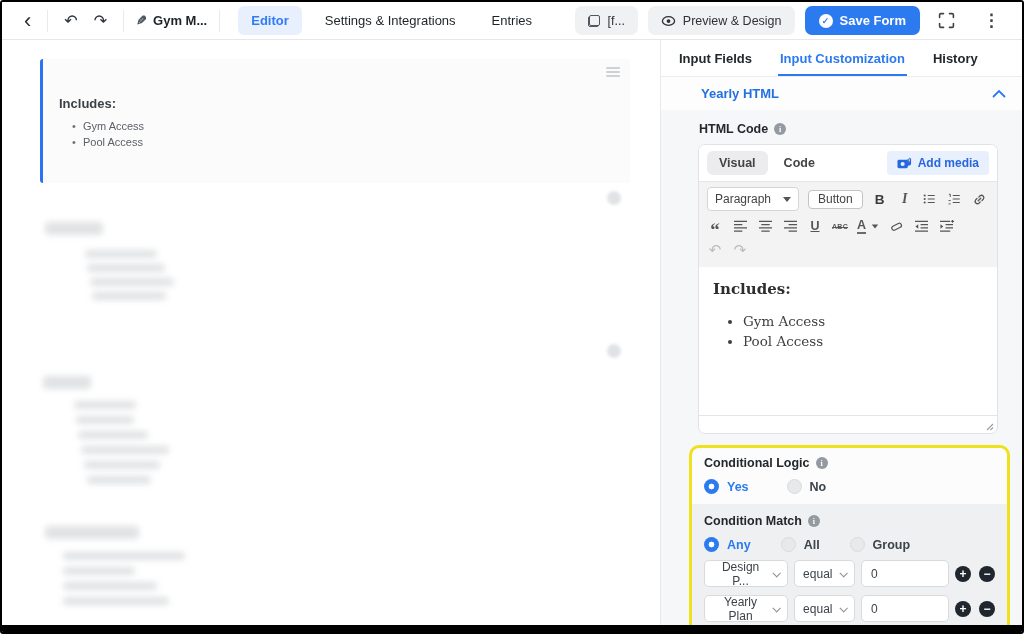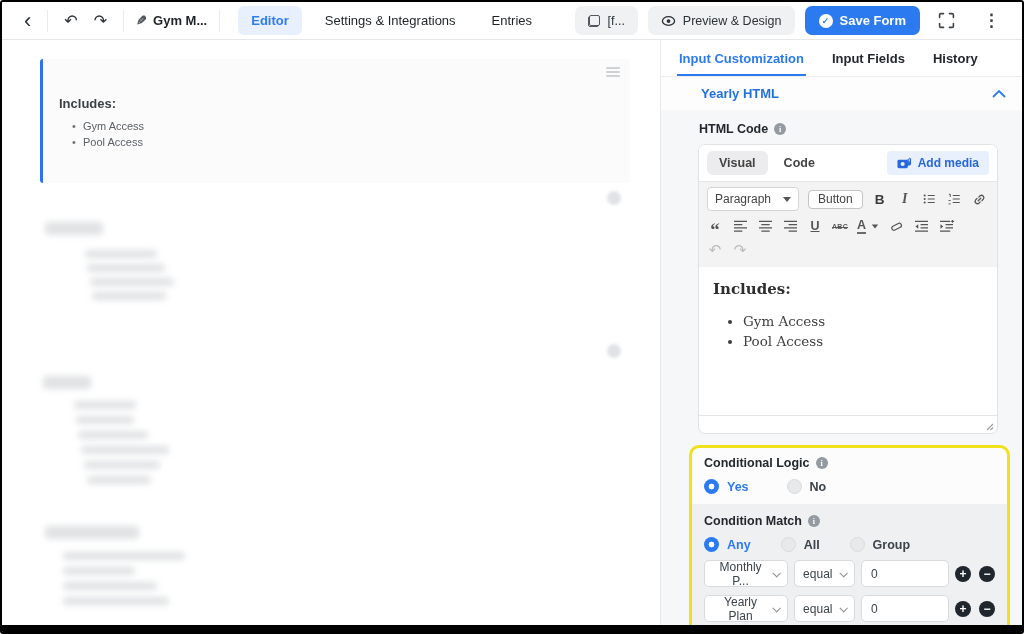--- a/index.html
+++ b/index.html
@@ -190,22 +190,22 @@
 
       <div class="blur-blob" style="left:43px; top:486px; width:94px; height:13px;"></div>
       <div class="blur-blob" style="left:61px; top:512px; width:122px; height:8px;"></div>
       <div class="blur-blob" style="left:61px; top:527px; width:72px; height:8px;"></div>
       <div class="blur-blob" style="left:61px; top:542px; width:94px; height:8px;"></div>
       <div class="blur-blob" style="left:61px; top:557px; width:106px; height:8px;"></div>
     </section>
 
     <aside class="panel">
       <div class="panel-tabs">
+        <button class="panel-tab">Input Fields</button>
         <button class="panel-tab active">Input Customization</button>
-        <button class="panel-tab">Input Fields</button>
         <button class="panel-tab">History</button>
       </div>
 
       <div class="section-head">
         <span class="section-title">Yearly HTML</span>
         <svg width="14" height="9" viewBox="0 0 14 9">
             <path d="M1.5 7.5L7 2l5.5 5.5" fill="none" stroke="#2b7af0" stroke-width="1.8" stroke-linecap="round"></path>
           </svg>
       </div>
 
@@ -368,21 +368,21 @@
                 <span class="radio-lbl">All</span>
               </span>
               <span class="radio-opt" style="margin-right:0;">
                 <span class="radio"></span>
                 <span class="radio-lbl">Group</span>
               </span>
             </div>
 
             <div class="cond-row">
               <button class="cond-select w-field">
-                <span>Monthly P...</span>
+                <span>Design P...</span>
                 <span class="chev"></span>
               </button>
               <button class="cond-select w-op">
                 <span>equal</span>
                 <span class="chev"></span>
               </button>
               <input class="cond-input" value="0" style="">
               <button class="circ-btn">+</button>
               <button class="circ-btn">−</button>
             </div>

